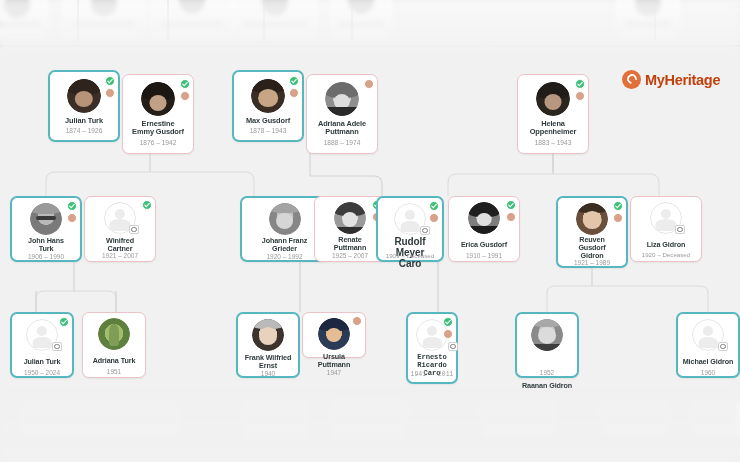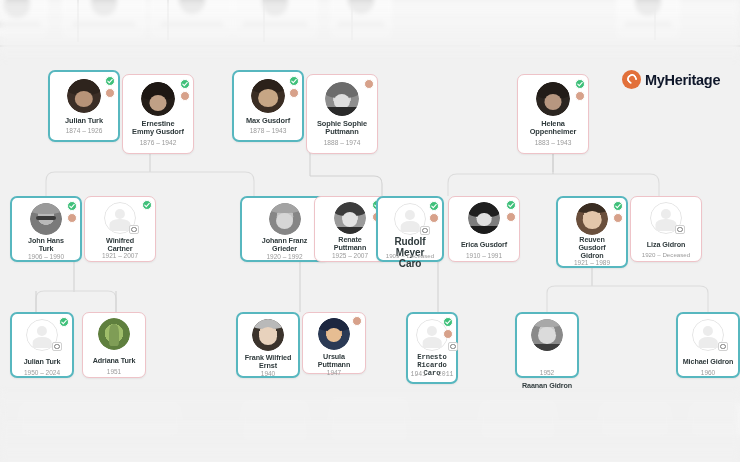--- a/index.html
+++ b/index.html
@@ -60,21 +60,21 @@
     border:1px solid #d0d0d0;box-sizing:border-box;display:flex;align-items:center;
     justify-content:center;z-index:4;}
   .cam i{display:block;width:3.4px;height:3.4px;border-radius:50%;border:1px solid #7e7e7e;}
 
   
   .logo{position:absolute;left:622px;top:70px;z-index:6;display:flex;align-items:center;gap:4px;}
   .logo .mark{width:19px;height:19px;border-radius:50%;background:#e2703a;position:relative;}
   .logo .mark::after{content:"";position:absolute;left:4.5px;top:4px;width:10px;height:10px;
     border-radius:50%;border:2.6px solid #fff;box-sizing:border-box;border-bottom-color:transparent;
     transform:rotate(-35deg);}
-  .logo .txt{font-size:14.5px;font-weight:bold;color:#0f172a;letter-spacing:-.3px;}
+  .logo .txt{font-size:14.5px;font-weight:bold;color:#c2410c;letter-spacing:-.3px;}
 </style>
 </head>
 <body>
 
 <div id="stage">
 
   <div class="ghost" style="left:-14px;top:-16px;width:62px;height:52px;">
     <div class="gh-av"></div>
       <div class="gh-l" style="top:38px;"></div>
   </div>
@@ -190,21 +190,21 @@
 
   <div class="card female" style="left:306px;top:74px;width:72px;height:80px;">
     <div class="avatar" style="top:7px;width:34px;height:34px;">
       <div class="photo" style="background:radial-gradient(circle at 50% 44%,#cfcfcf 0 36%,#8e8e8e 37% 100%);">
         <div class="hair" style="top:0;width:100%;height:48%;background:#6c6c6c;border-radius:50% 50% 36% 36%;"></div>
         <div style="position:absolute;left:50%;top:34%;transform:translateX(-50%);width:48%;height:44%;border-radius:50%;background:#dedede;"></div>
         <div style="position:absolute;left:0;bottom:0;width:100%;height:26%;background:#2a2a2a;"></div>
       </div>
     </div>
     <div class="badge tan" style="right:3px;top:4px;width:10px;height:10px;"></div>
-    <div class="nm" style="top:45px;font-size:7.4px;white-space:pre-line;">Sophie Sophie
+    <div class="nm" style="top:45px;font-size:7.4px;white-space:pre-line;">Adriana Adele
 Puttmann</div>
     <div class="dt" style="top:64px;font-size:6.6px;">1888 – 1974</div>
   </div>
 
   <div class="card female" style="left:517px;top:74px;width:72px;height:80px;">
     <div class="avatar" style="top:7px;width:34px;height:34px;">
       <div class="photo" style="background:radial-gradient(circle at 50% 46%,#5c5148 0 34%,#2b2520 35% 100%);">
         <div class="hair" style="top:0;width:100%;height:50%;background:#221c18;border-radius:50% 50% 36% 36%;"></div>
         <div style="position:absolute;left:50%;top:36%;transform:translateX(-50%);width:50%;height:46%;border-radius:50%;background:#b79780;"></div>
       </div>
@@ -390,21 +390,21 @@
       <div class="photo" style="background:radial-gradient(circle at 50% 44%,#e2cbb5 0 36%,#3b332c 37% 100%);">
         <div class="hair" style="top:0;width:100%;height:30%;background:#b9b9b9;border-radius:50% 50% 40% 40%;"></div>
         <div style="position:absolute;left:50%;top:26%;transform:translateX(-50%);width:56%;height:54%;border-radius:50%;background:#e8d2bd;"></div>
       </div>
     </div>
     <div class="nm" style="top:40px;font-size:7.2px;white-space:pre-line;">Frank Wilfried
 Ernst</div>
     <div class="dt" style="top:56px;font-size:6.5px;">1940</div>
   </div>
 
-  <div class="card female" style="left:302px;top:312px;width:64px;height:62px;padding-left:36px;">
+  <div class="card female" style="left:302px;top:312px;width:64px;height:46px;padding-left:36px;">
     <div class="avatar" style="top:5px;width:32px;height:32px;">
       <div class="photo" style="background:radial-gradient(circle at 50% 46%,#d8a97e 0 34%,#2b3a55 35% 100%);">
         <div class="hair" style="top:0;width:100%;height:40%;background:#1d2740;border-radius:50% 50% 34% 34%;"></div>
         <div style="position:absolute;left:50%;top:30%;transform:translateX(-50%);width:48%;height:46%;border-radius:50%;background:#e6bd92;"></div>
       </div>
     </div>
     <div class="badge tan" style="right:3px;top:3px;width:10px;height:10px;"></div>
     <div class="nm" style="top:40px;font-size:7.2px;white-space:pre-line;">Ursula
 Puttmann</div>
     <div class="dt" style="top:56px;font-size:6.5px;">1947</div>

